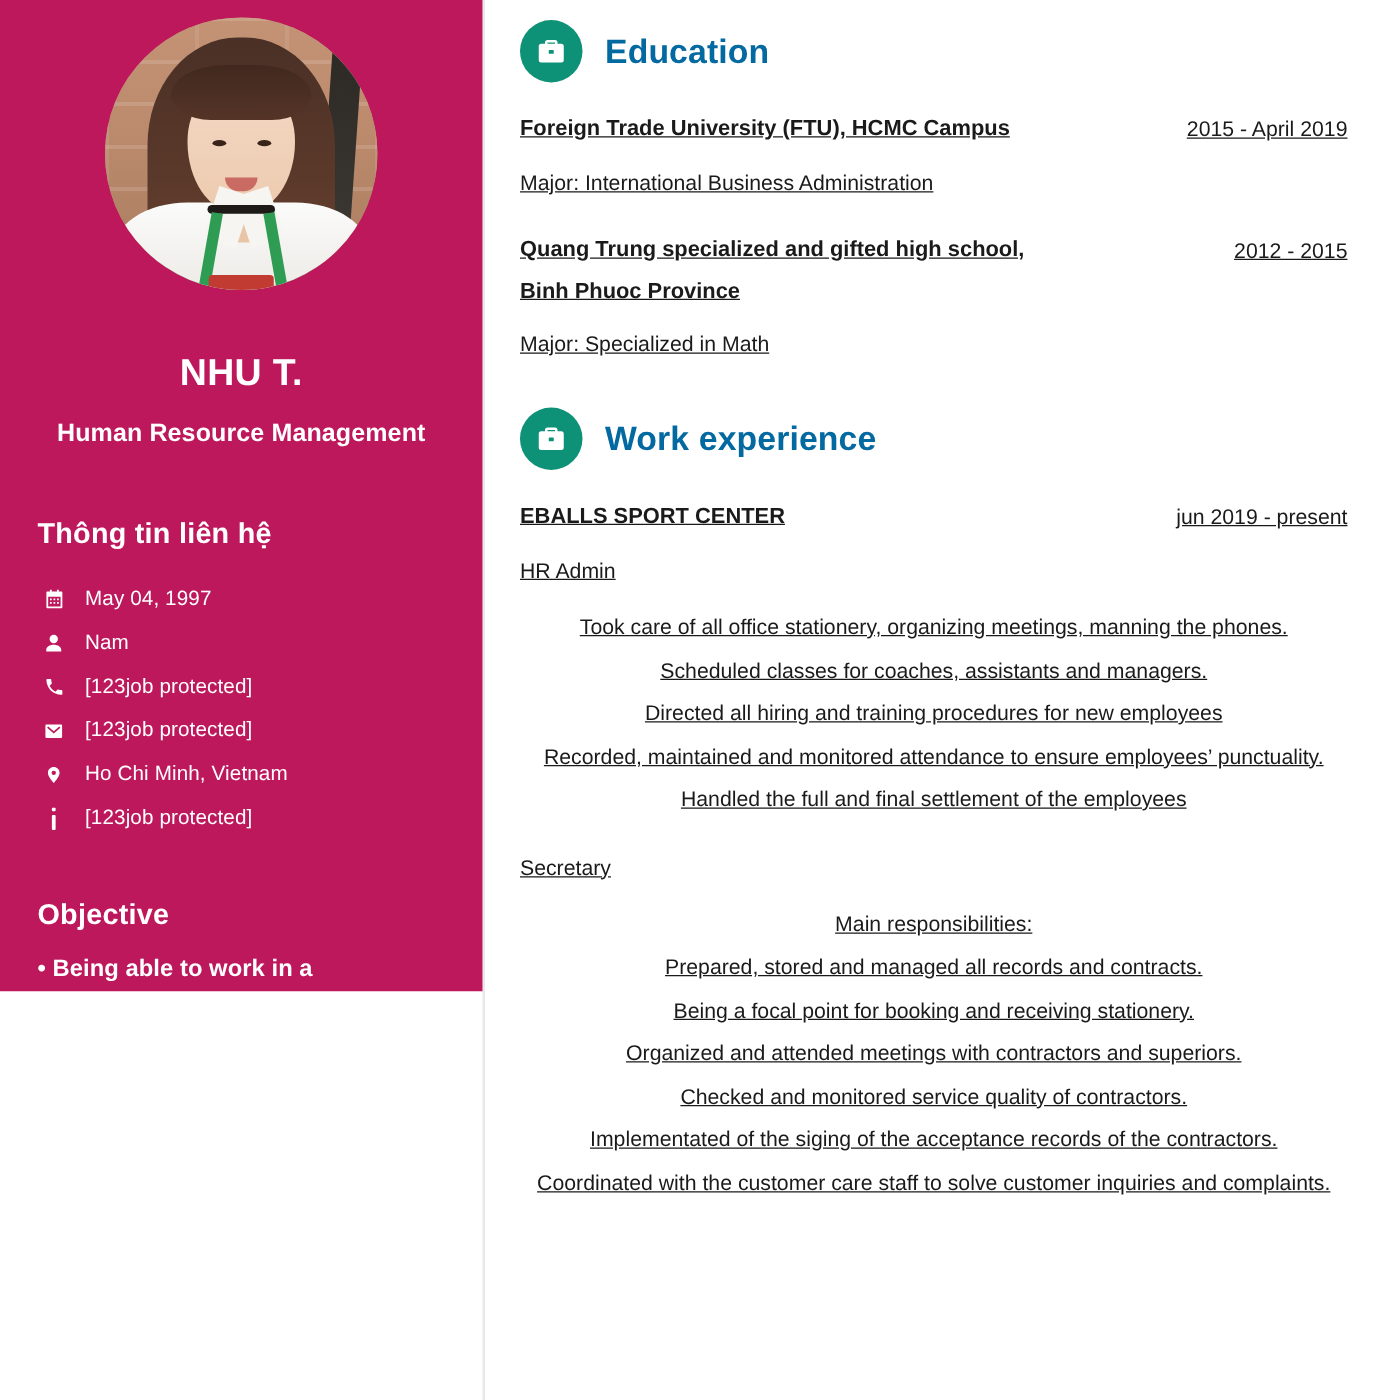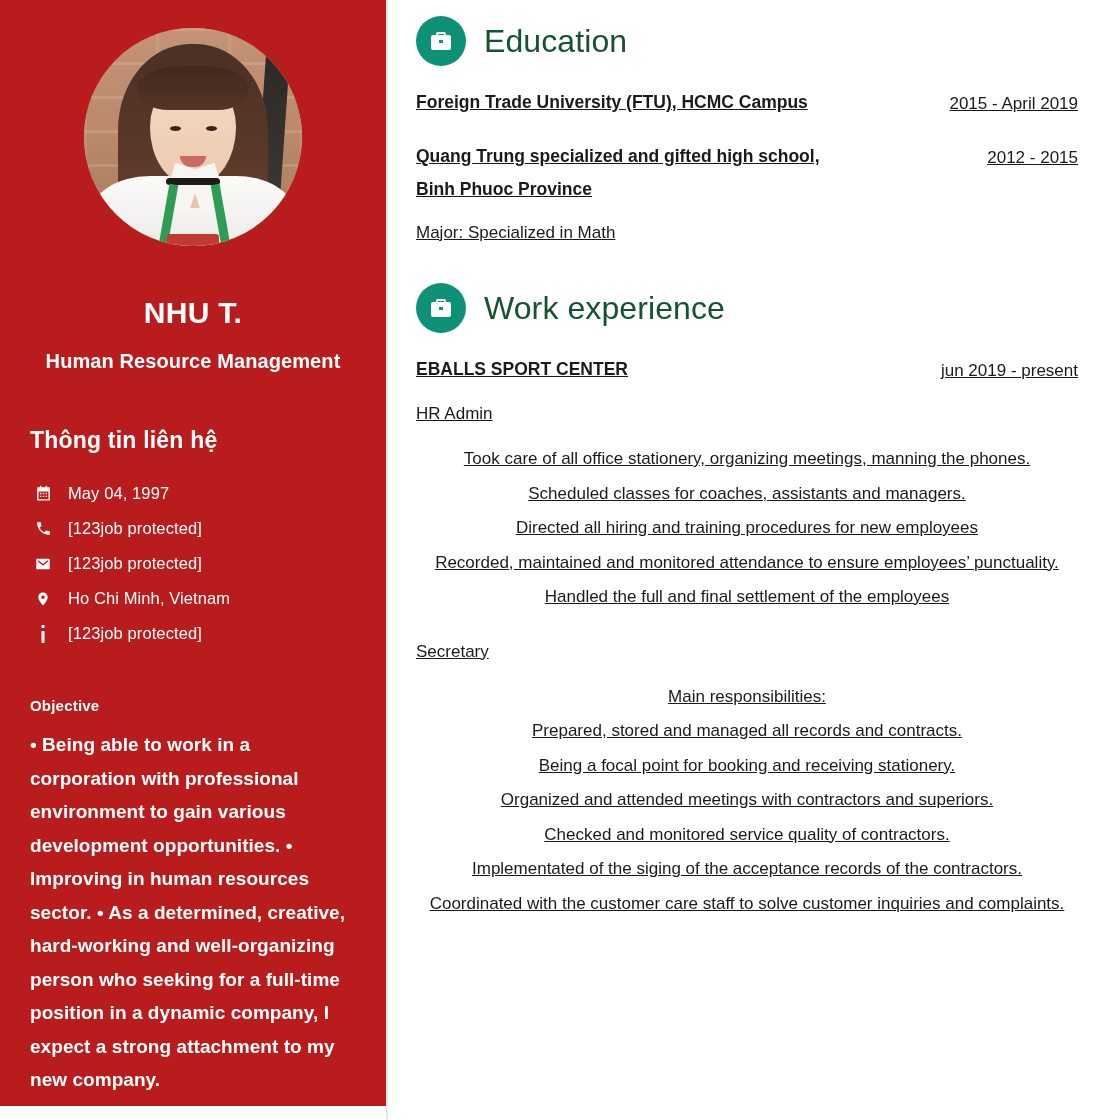--- a/index.html
+++ b/index.html
@@ -18,23 +18,23 @@
     height: 1120px;
     display: flex;
     background: #ffffff;
   }
 
   
   .sidebar {
     position: relative;
     width: 386px;
     min-width: 386px;
-    height: 1106px;
-    background: #b91c1c;
-    padding: 26px 30px 0 30px;
+    height: 793px;
+    background: #be185d;
+    padding: 12px 30px 0 30px;
     color: #ffffff;
   }
 
   .photo-wrap {
     display: flex;
     justify-content: center;
     margin-top: 2px;
   }
 
   .avatar {
@@ -199,21 +199,21 @@
     margin-right: 12px;
   }
   .contact-icon svg { display: block; fill: #ffffff; }
   .contact-text {
     font-size: 16.5px;
     color: #ffffff;
     letter-spacing: .1px;
   }
 
   .objective-heading {
-    font-size: 15px;
+    font-size: 23px;
     font-weight: bold;
     margin-top: 46px;
     letter-spacing: .2px;
   }
   .objective-body {
     margin-top: 14px;
     font-size: 19px;
     font-weight: bold;
     line-height: 33.5px;
     letter-spacing: .05px;
@@ -245,23 +245,23 @@
     width: 50px; height: 50px;
     min-width: 50px;
     border-radius: 50%;
     background: #0e9277;
     display: flex;
     align-items: center;
     justify-content: center;
   }
   .sec-badge svg { display: block; fill: #ffffff; }
   .sec-title {
-    font-size: 32px;
-    font-weight: normal;
-    color: #14532d;
+    font-size: 27px;
+    font-weight: bold;
+    color: #0369a1;
     letter-spacing: .1px;
   }
 
   .entry { margin-top: 20px; text-decoration: underline; }
   .entry-top {
     display: flex;
     align-items: flex-start;
     justify-content: space-between;
     gap: 24px;
   }
@@ -330,20 +330,28 @@
 
       <div class="contact-row">
         <span class="contact-icon">
           <svg width="17" height="17" viewBox="0 0 24 24">
               <path d="M7 1h2v2h6V1h2v2h3a1 1 0 0 1 1 1v17a1 1 0 0 1-1 1H4a1 1 0 0 1-1-1V4a1 1 0 0 1 1-1h3V1zm12 8H5v11h14V9zM7 11h2v2H7v-2zm4 0h2v2h-2v-2zm4 0h2v2h-2v-2zM7 15h2v2H7v-2zm4 0h2v2h-2v-2zm4 0h2v2h-2v-2z"></path>
             </svg>
         </span>
         <span class="contact-text">May 04, 1997</span>
       </div>
 
+      <div class="contact-row">
+        <span class="contact-icon">
+          <svg width="16" height="17" viewBox="0 0 24 24">
+              <path d="M12 12a5 5 0 1 0 0-10 5 5 0 0 0 0 10zm0 2c-5 0-9 2.7-9 6v2h18v-2c0-3.3-4-6-9-6z"></path>
+            </svg>
+        </span>
+        <span class="contact-text">Nam</span>
+      </div>
 
       <div class="contact-row">
         <span class="contact-icon">
           <svg width="17" height="17" viewBox="0 0 24 24">
               <path d="M6.6 10.8c1.5 2.9 3.7 5.1 6.6 6.6l2.2-2.2c.3-.3.7-.4 1-.2 1.2.4 2.4.6 3.6.6.6 0 1 .4 1 1V20c0 .6-.4 1-1 1-9.4 0-17-7.6-17-17 0-.6.4-1 1-1h3.5c.6 0 1 .4 1 1 0 1.3.2 2.5.6 3.6.1.4 0 .8-.2 1l-2.3 2.2z"></path>
             </svg>
         </span>
         <span class="contact-text">[123job protected]</span>
       </div>
 
@@ -394,20 +402,21 @@
             </svg>
         </span>
         <span class="sec-title">Education</span>
       </div>
 
       <div class="entry">
         <div class="entry-top">
           <div class="entry-org">Foreign Trade University (FTU), HCMC Campus</div>
           <div class="entry-date">2015 - April 2019</div>
         </div>
+        <div class="entry-sub">Major: International Business Administration</div>
       </div>
 
       <div class="entry">
         <div class="entry-top">
           <div class="entry-org">Quang Trung specialized and gifted high school, Binh Phuoc Province</div>
           <div class="entry-date">2012 - 2015</div>
         </div>
         <div class="entry-sub">Major: Specialized in Math</div>
       </div>
     </section>

